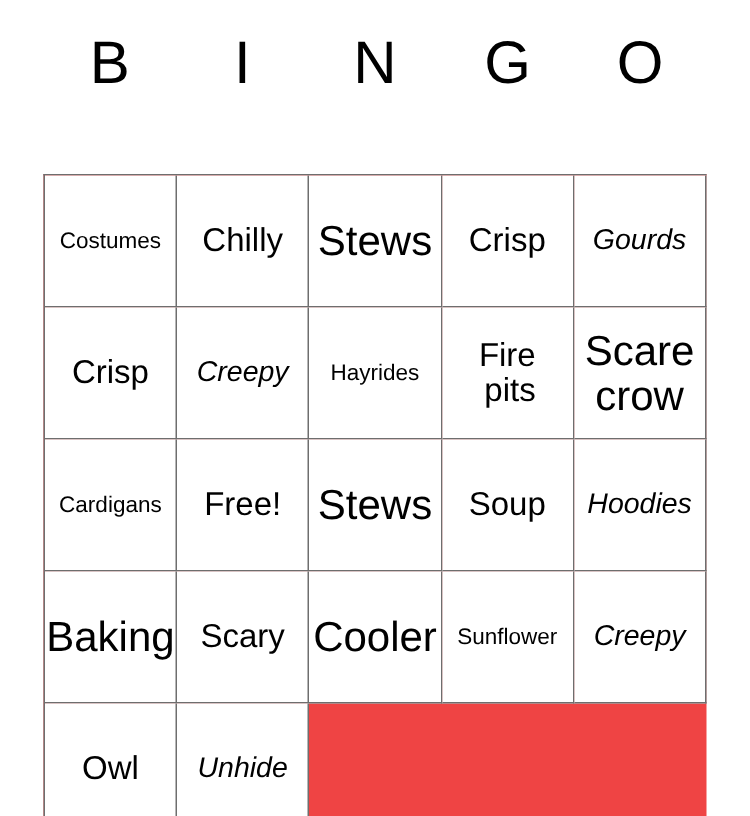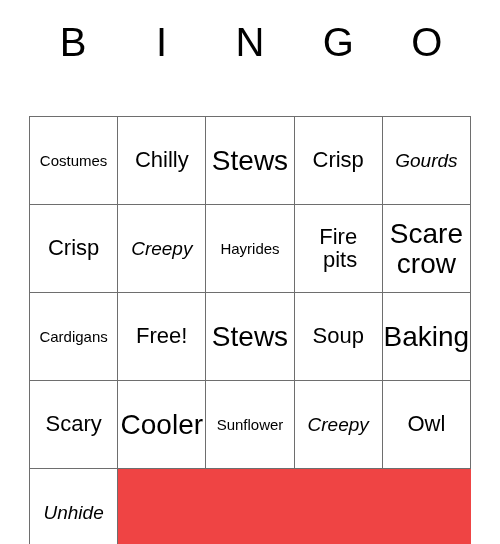--- a/index.html
+++ b/index.html
@@ -141,20 +141,23 @@
         <span class="cell-text fs-xxl">Free!</span>
       </div>
     <div class="bingo-cell">
         <span class="cell-text fs-lg">Stews</span>
       </div>
     <div class="bingo-cell">
         <span class="cell-text fs-xxl">Soup</span>
       </div>
 
     <div class="bingo-cell">
+        <span class="cell-text fs-sm">Hoodies</span>
+      </div>
+    <div class="bingo-cell">
         <span class="cell-text fs-lg">Baking</span>
       </div>
     <div class="bingo-cell">
         <span class="cell-text fs-xxl">Scary</span>
       </div>
     <div class="bingo-cell">
         <span class="cell-text fs-lg">Cooler</span>
       </div>
     <div class="bingo-cell">
         <span class="cell-text fs-xs">Sunflower</span>

